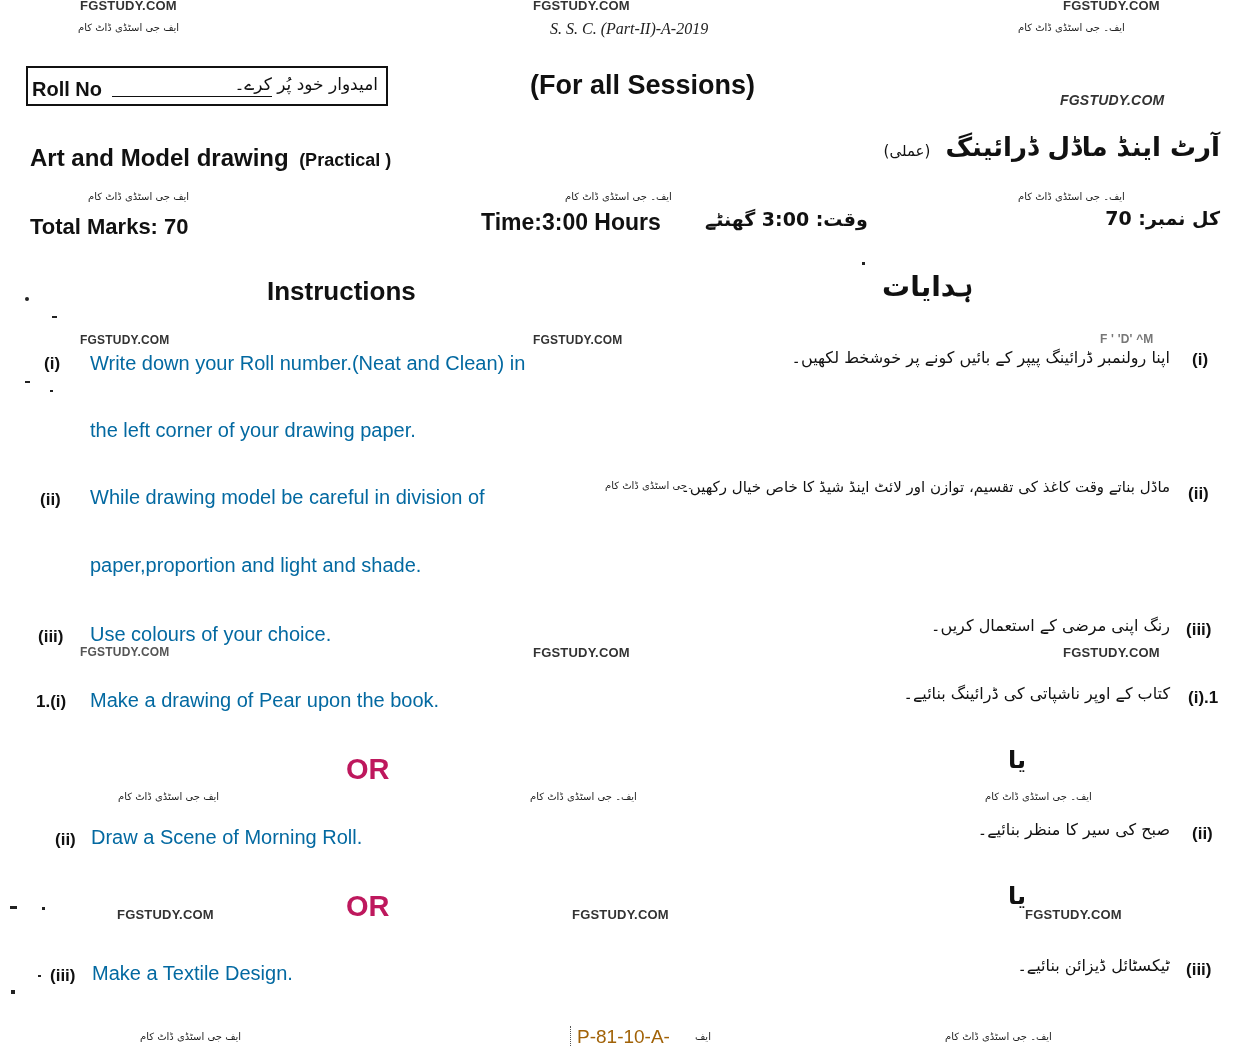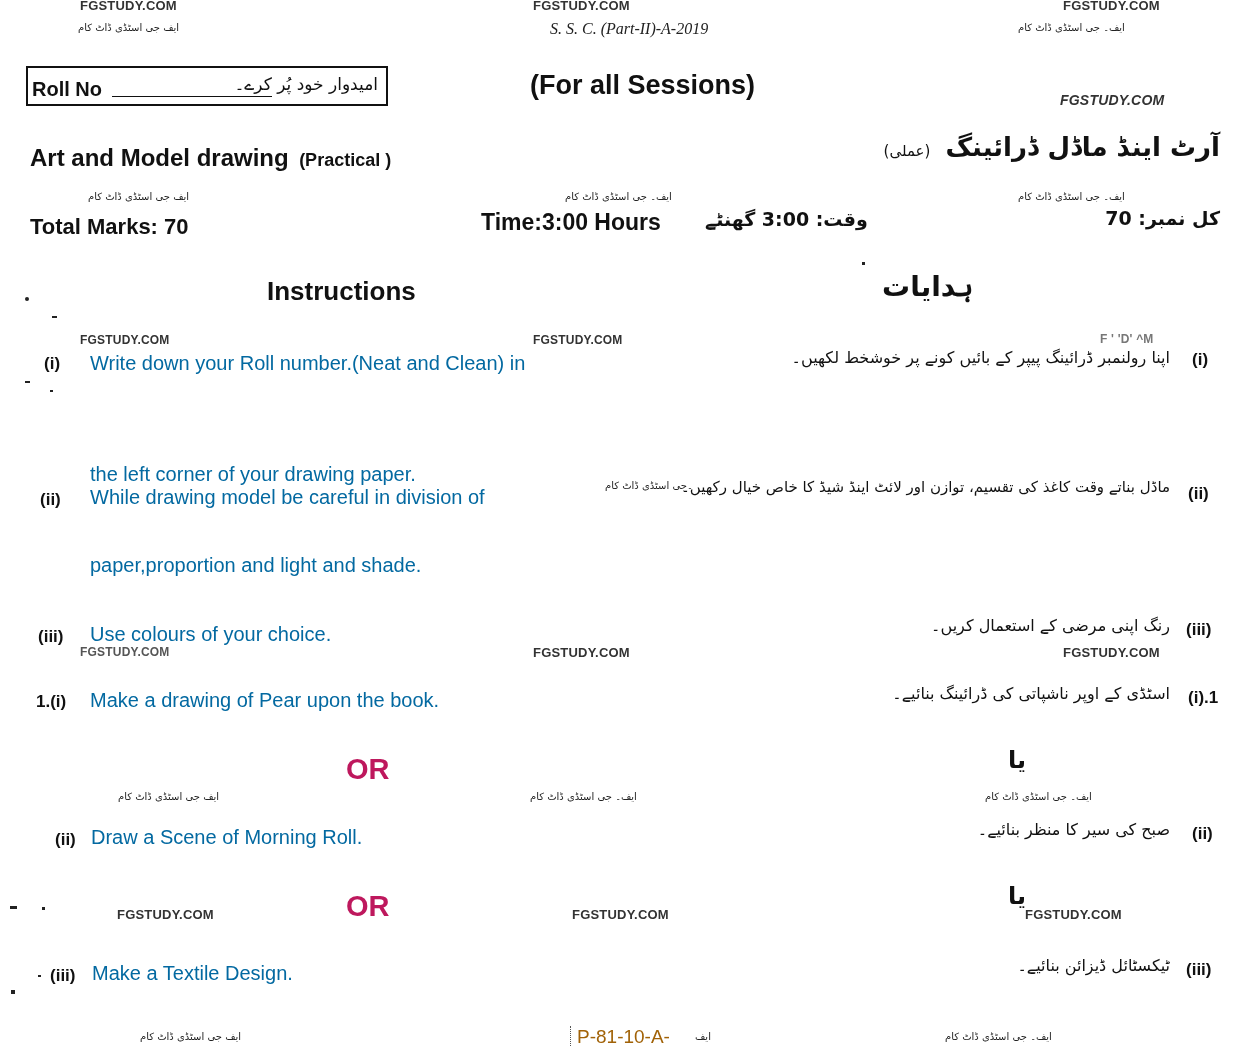--- a/index.html
+++ b/index.html
@@ -71,21 +71,21 @@
 <div class="mark" style="left:25px;top:297px;width:4px;height:4px;border-radius:2px;"></div>
 <div class="mark" style="left:52px;top:316px;"></div>
 <div class="mark" style="left:862px;top:262px;width:3px;height:3px;"></div>
 
 <div class="abs wm" style="left:80px;top:333px;font-size:12px;">FGSTUDY.COM</div>
 <div class="abs wm" style="left:533px;top:333px;font-size:12px;">FGSTUDY.COM</div>
 <div class="abs wm" style="left:1100px;top:332px;font-size:12px;color:#777;">F     ' 'D' ^M</div>
 
 <div class="abs num" style="left:44px;top:354px;">(i)</div>
 <div class="abs en" style="left:90px;top:352px;">Write down your Roll number.(Neat and Clean) in</div>
-<div class="abs en" style="left:90px;top:419px;margin-top:44px;">the left corner of your drawing paper.</div>
+<div class="abs en" style="left:90px;top:419px;">the left corner of your drawing paper.</div>
 <div class="abs urdu" style="right:80px;top:348px;font-size:16px;">اپنا رولنمبر ڈرائینگ پیپر کے بائیں کونے پر خوشخط لکھیں۔</div>
 <div class="abs num" style="left:1192px;top:350px;">(i)</div>
 <div class="mark" style="left:25px;top:381px;"></div>
 <div class="mark" style="left:50px;top:390px;width:3px;"></div>
 
 <div class="abs num" style="left:40px;top:490px;">(ii)</div>
 <div class="abs en" style="left:90px;top:486px;">While drawing model be careful in division of</div>
 <div class="abs en" style="left:90px;top:554px;">paper,proportion and light and shade.</div>
 <div class="abs urdu" style="right:80px;top:478px;font-size:15px;">ماڈل بناتے وقت کاغذ کی تقسیم، توازن اور لائٹ اینڈ شیڈ کا خاص خیال رکھیں۔</div>
 <div class="abs urdu-wm" style="left:605px;top:480px;">۔جی اسٹڈی ڈاٹ کام</div>
@@ -95,21 +95,21 @@
 <div class="abs en" style="left:90px;top:623px;">Use colours of your choice.</div>
 <div class="abs urdu" style="right:80px;top:616px;font-size:16px;">رنگ اپنی مرضی کے استعمال کریں۔</div>
 <div class="abs num" style="left:1186px;top:620px;">(iii)</div>
 
 <div class="abs wm" style="left:80px;top:645px;font-size:12px;color:#555;">FGSTUDY.COM</div>
 <div class="abs wm" style="left:533px;top:645px;">FGSTUDY.COM</div>
 <div class="abs wm" style="left:1063px;top:645px;">FGSTUDY.COM</div>
 
 <div class="abs num" style="left:36px;top:692px;">1.(i)</div>
 <div class="abs en" style="left:90px;top:689px;">Make a drawing of Pear upon the book.</div>
-<div class="abs urdu" style="right:80px;top:684px;font-size:16px;">اسٹڈی کے اوپر ناشپاتی کی ڈرائینگ بنائیے۔</div>
+<div class="abs urdu" style="right:80px;top:684px;font-size:16px;">کتاب کے اوپر ناشپاتی کی ڈرائینگ بنائیے۔</div>
 <div class="abs num" style="left:1188px;top:688px;">(i).1</div>
 
 <div class="abs or" style="left:346px;top:753px;">OR</div>
 <div class="abs urdu" style="left:1008px;top:746px;font-weight:bold;font-size:24px;">یا</div>
 
 <div class="abs urdu-wm" style="left:118px;top:791px;">ایف جی اسٹڈی ڈاٹ کام</div>
 <div class="abs urdu-wm" style="left:530px;top:791px;">ایف۔ جی اسٹڈی ڈاٹ کام</div>
 <div class="abs urdu-wm" style="left:985px;top:791px;">ایف۔ جی اسٹڈی ڈاٹ کام</div>
 
 <div class="abs num" style="left:55px;top:830px;">(ii)</div>

